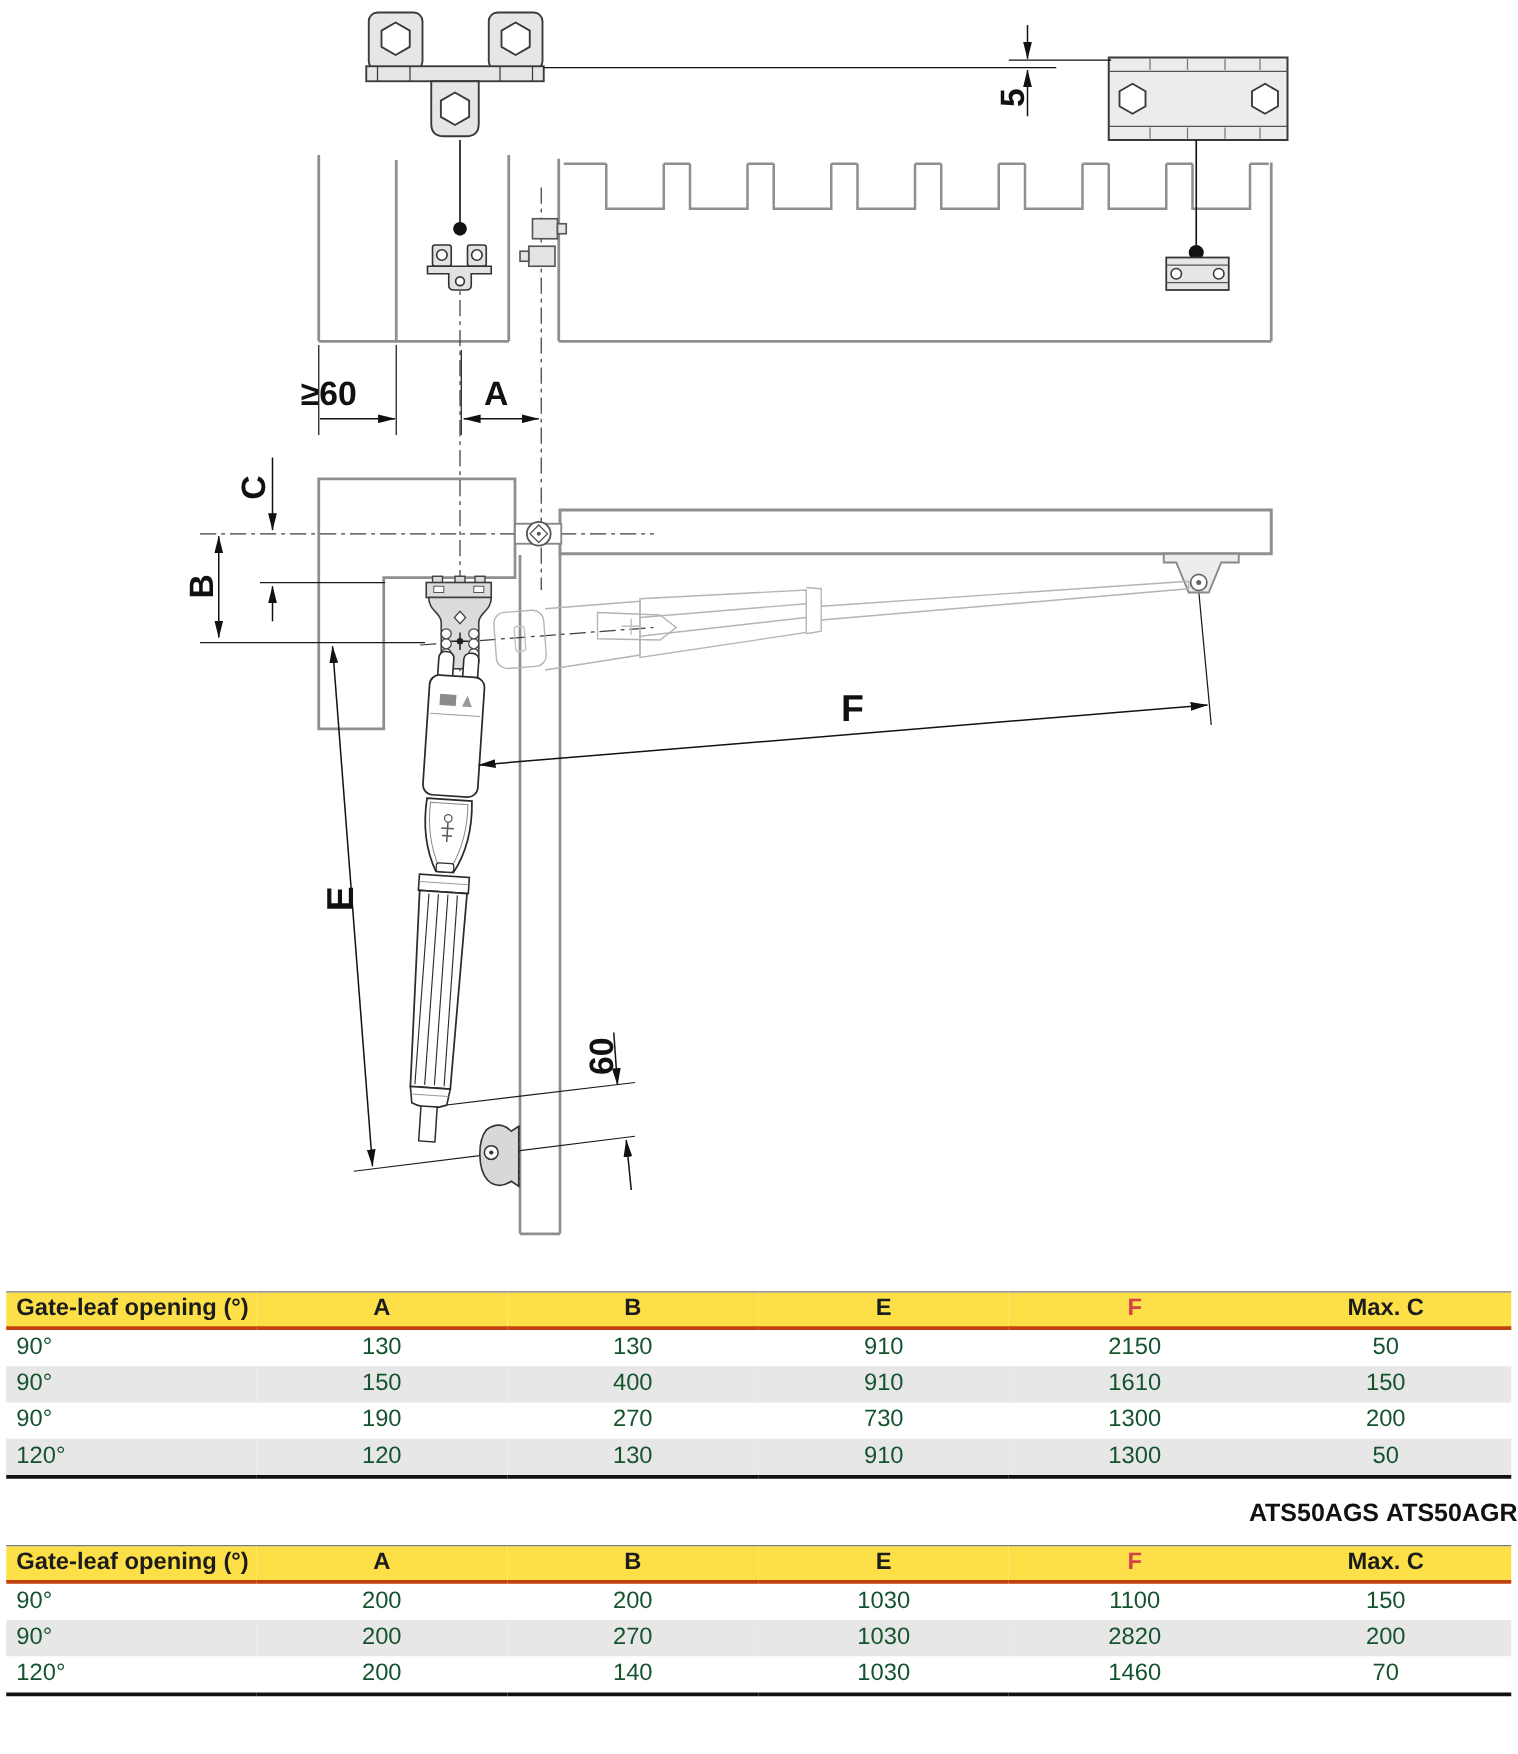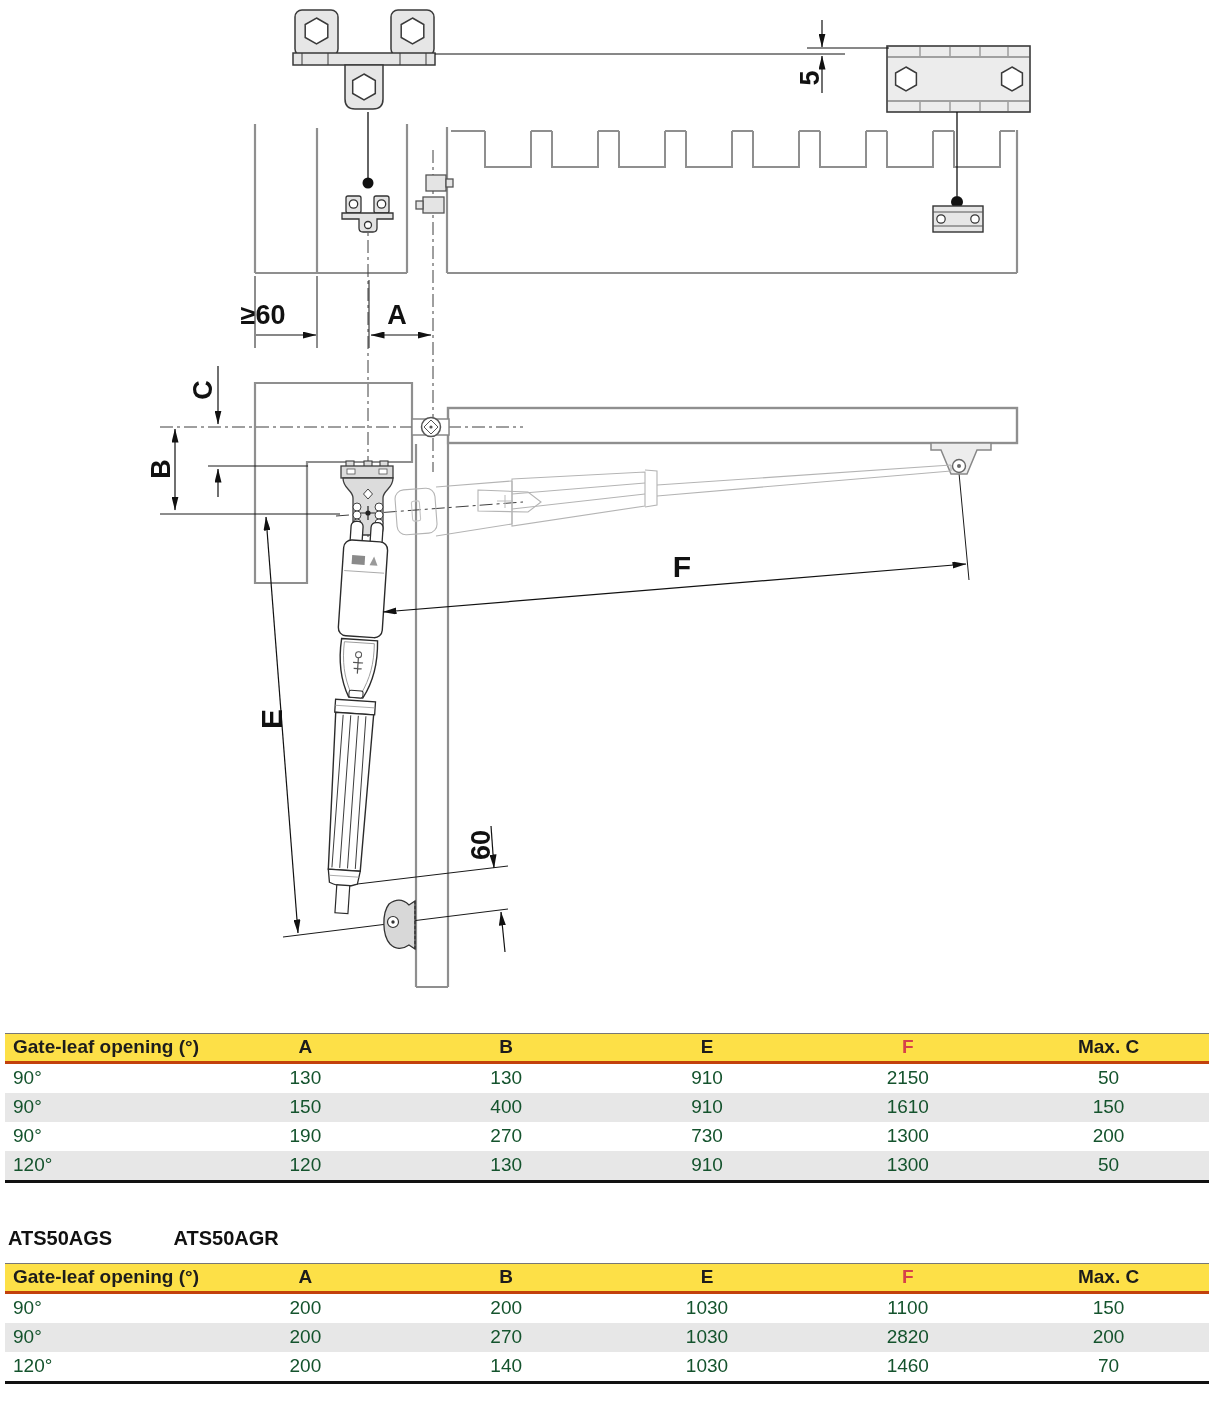--- a/index.html
+++ b/index.html
@@ -299,21 +299,21 @@
       <td class="first">120°</td>
       <td>120</td>
       <td>130</td>
       <td>910</td>
       <td>1300</td>
       <td>50</td>
     </tr>
   </tbody>
 </table>
 
-<div class="models" style="margin-top:44px;">
+<div class="models" style="margin-top:17px;text-align:right;">
   <span class="m1">ATS50AGS</span>
   <span class="m2">ATS50AGR</span>
 </div>
 
 <table class="spec">
   <colgroup>
         <col class="c0">
         <col>
         <col>
         <col>

